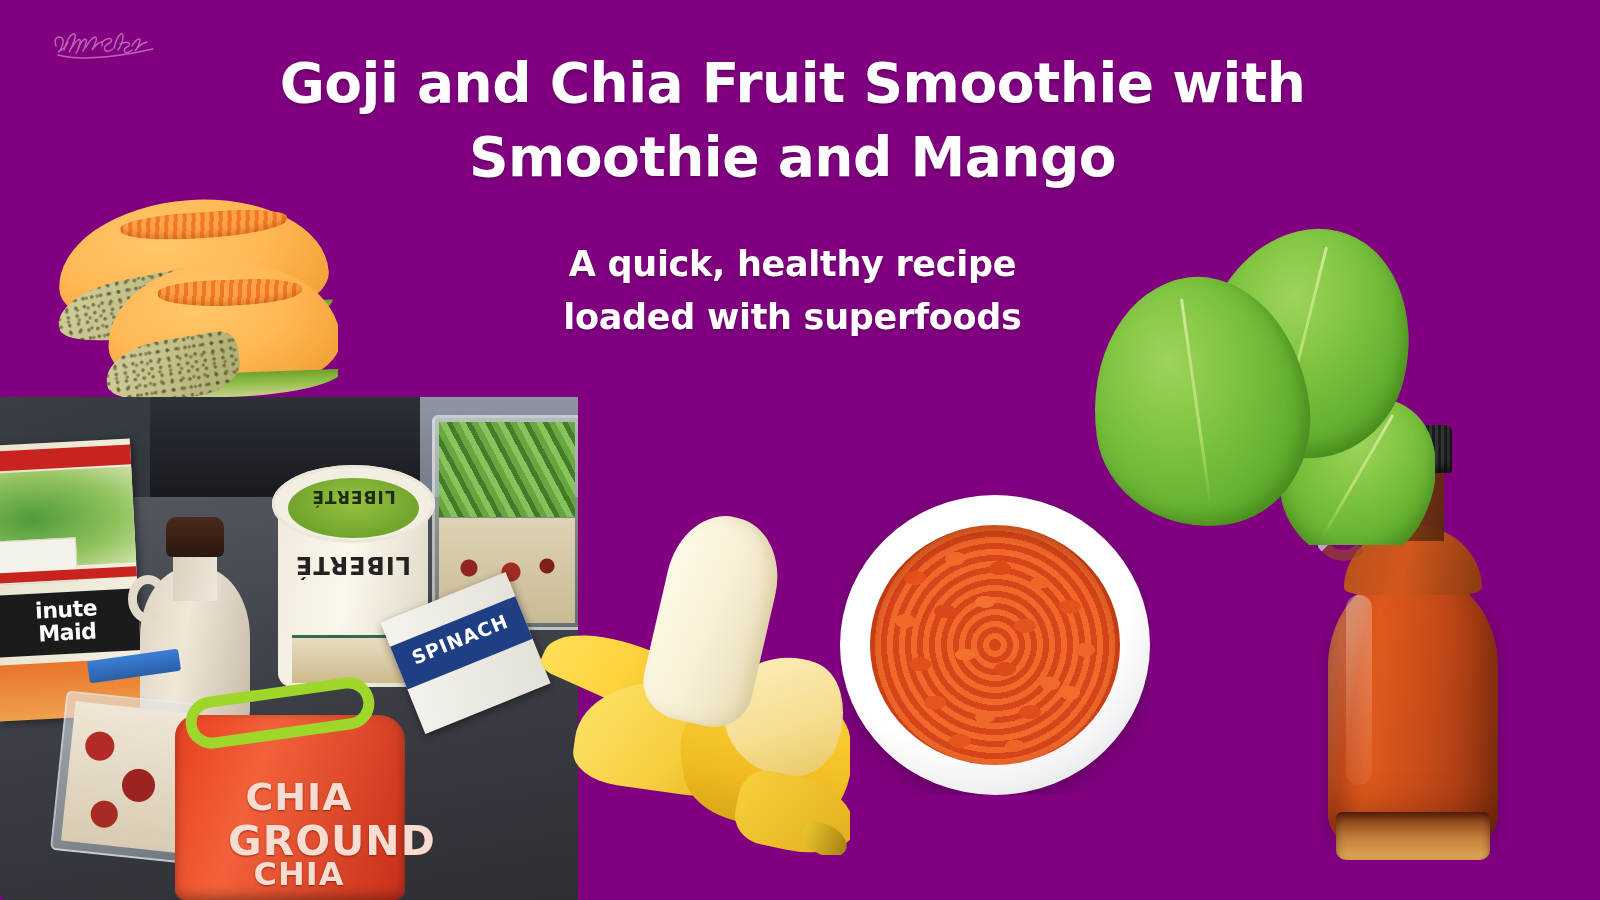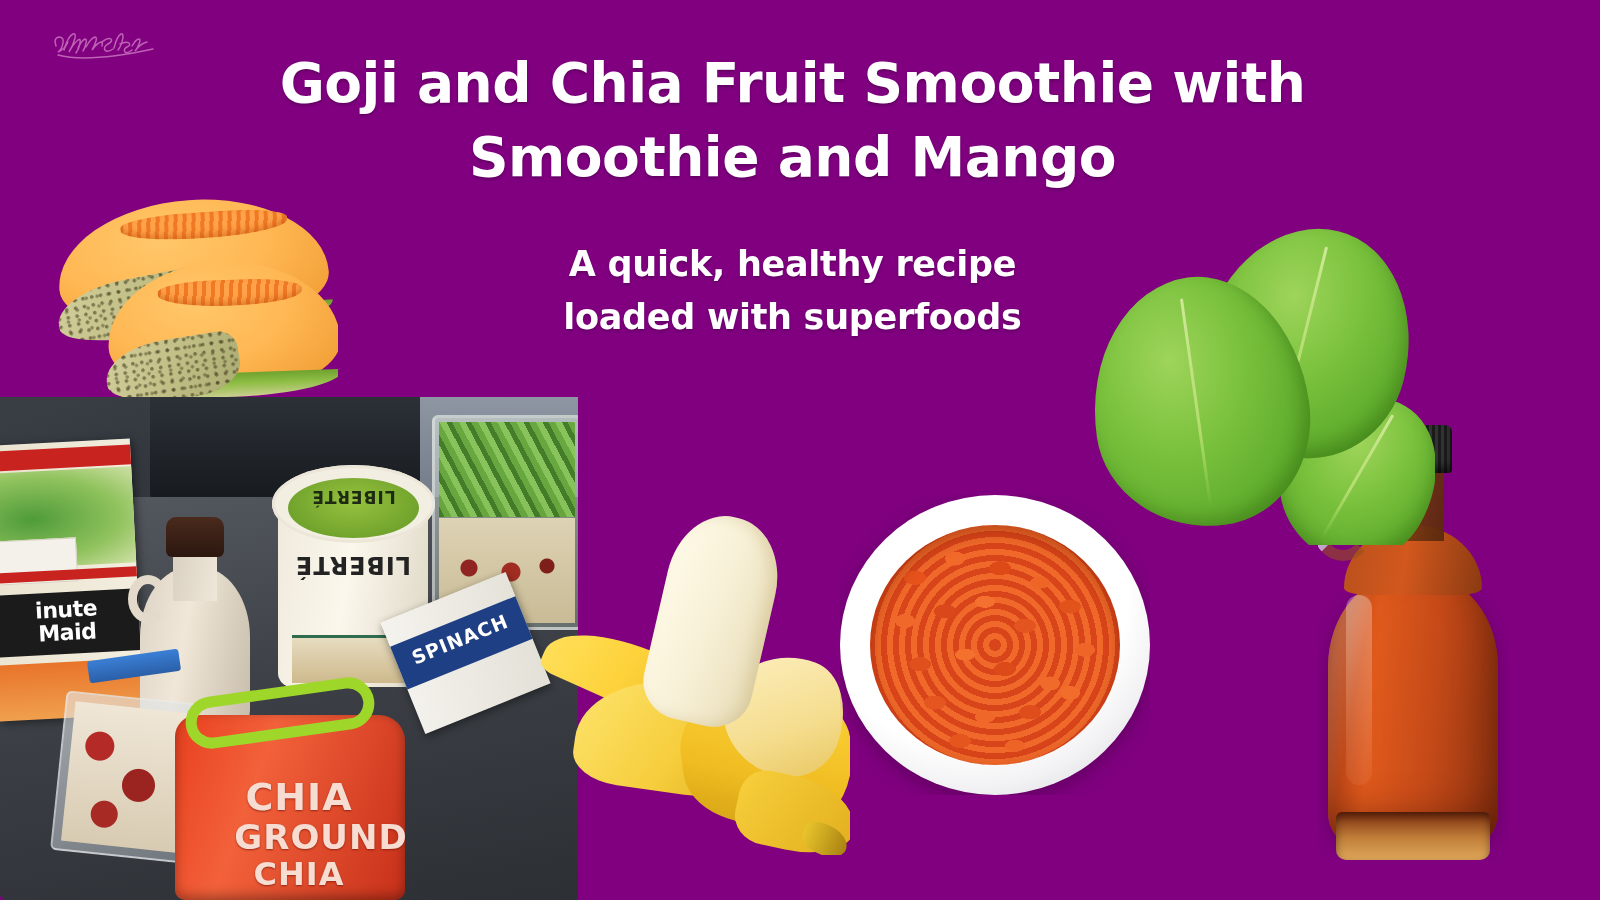--- a/index.html
+++ b/index.html
@@ -188,21 +188,21 @@
             background:linear-gradient(110deg,#e8401f,#f2613a 35%,#c7301a 100%);
             box-shadow:0 -4px 12px rgba(0,0,0,.35) inset; }
   #ph-chia .clip { position:absolute; left:10px; top:0; width:190px; height:52px;
             border:11px solid #9ed62a; border-radius:28px; transform:rotate(-8deg);
             background:transparent; }
   #ph-chia .t1, #ph-chia .t2, #ph-chia .t3 {
             position:absolute; left:0; width:230px; text-align:center;
             color:#f7dcd2; font-weight:700; letter-spacing:1px;
             text-shadow:0 1px 2px rgba(120,20,5,.7);margin-left:9px; }
   #ph-chia .t1 { top:88px; font-size:38px; }
-  #ph-chia .t2 { top:130px; font-size:34px;padding-left:44px; }
+  #ph-chia .t2 { top:130px; font-size:41px;padding-left:44px; }
   #ph-chia .t3 { top:168px; font-size:32px; }
   
   #ph-straw { left:58px; top:300px; width:135px; height:160px; transform:rotate(6deg);
             background:linear-gradient(150deg, rgba(230,235,238,.6), rgba(190,200,208,.45));
             border:2px solid rgba(245,248,250,.5); border-radius:6px; }
   #ph-straw .fruit { position:absolute; inset:8px;
             background:
               radial-gradient(circle at 25% 30%, #b32a26 0 14px, transparent 15px),
               radial-gradient(circle at 62% 55%, #9c2420 0 16px, transparent 17px),
               radial-gradient(circle at 35% 78%, #a82a24 0 13px, transparent 14px),

